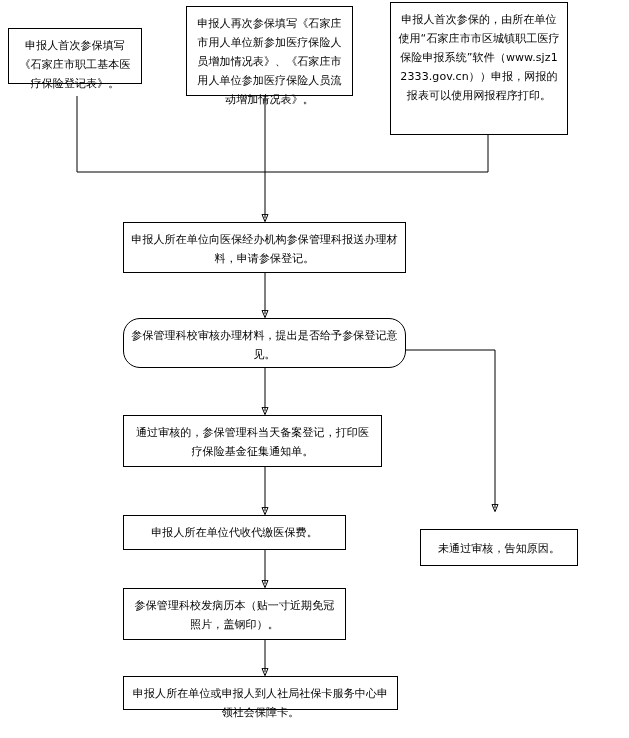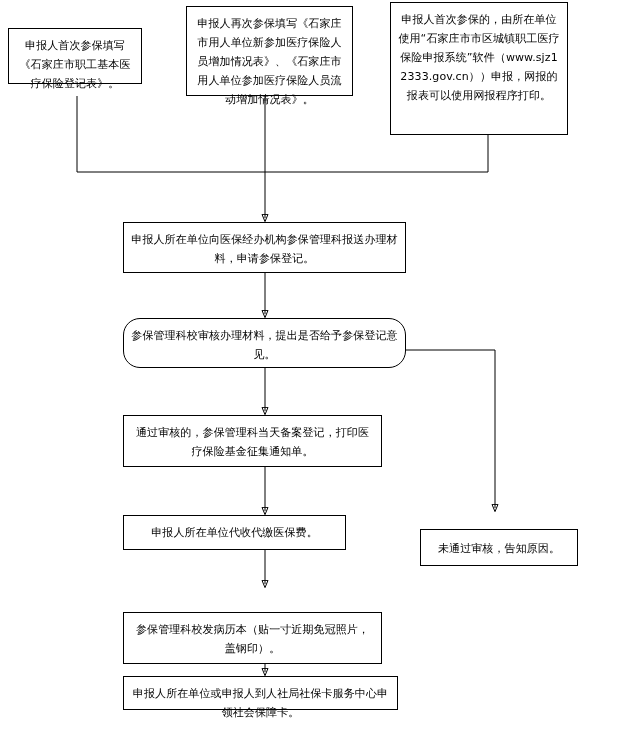--- a/index.html
+++ b/index.html
@@ -19,21 +19,21 @@
   
   #n1{left:8px;  top:28px;  width:134px; height:56px;}
   #n2{left:186px;top:6px;   width:167px; height:90px;}
   #n3{left:390px;top:2px;   width:178px; height:133px;padding-left:11px;}
 
   
   #n4{left:123px;top:222px;width:283px;height:51px;padding-left:24px;}
   #n5{left:123px;top:318px;width:283px;height:50px;border-radius:17px;}
   #n6{left:123px;top:415px;width:259px;height:52px;}
   #n7{left:123px;top:515px;width:223px;height:35px;}
-  #n8{left:123px;top:588px;width:259px;height:52px;margin-top:24px;}
+  #n8{left:123px;top:588px;width:223px;height:52px;}
   #n9{left:123px;top:676px;width:275px;height:34px;}
 
   
   #n10{left:420px;top:512px;width:158px;height:37px;margin-top:17px;}
   #n10 .txt{top:9px;}
 
   svg.edges{position:absolute;left:0;top:0;width:629px;height:738px;
             pointer-events:none;}
   svg.edges line, svg.edges path{stroke:#000000;stroke-width:1;fill:none;}
 </style>

